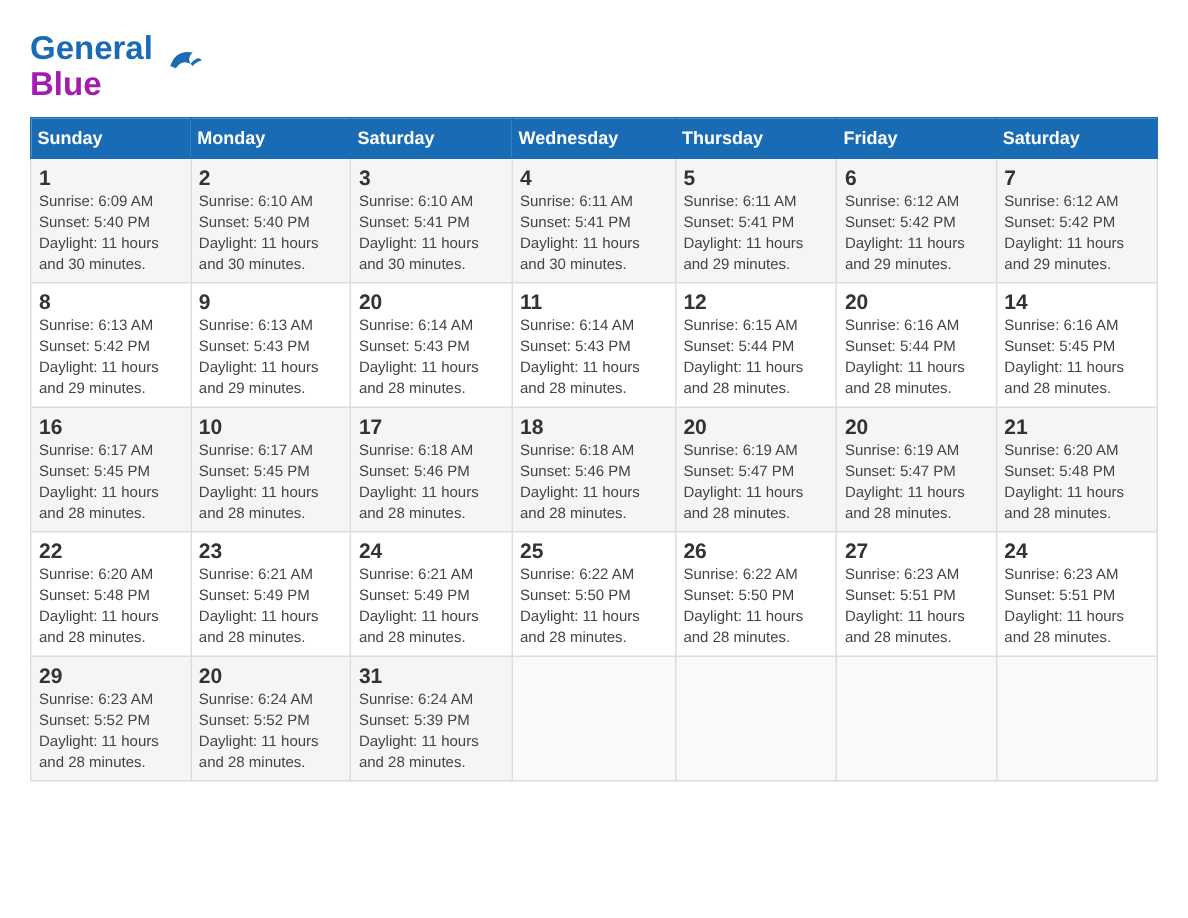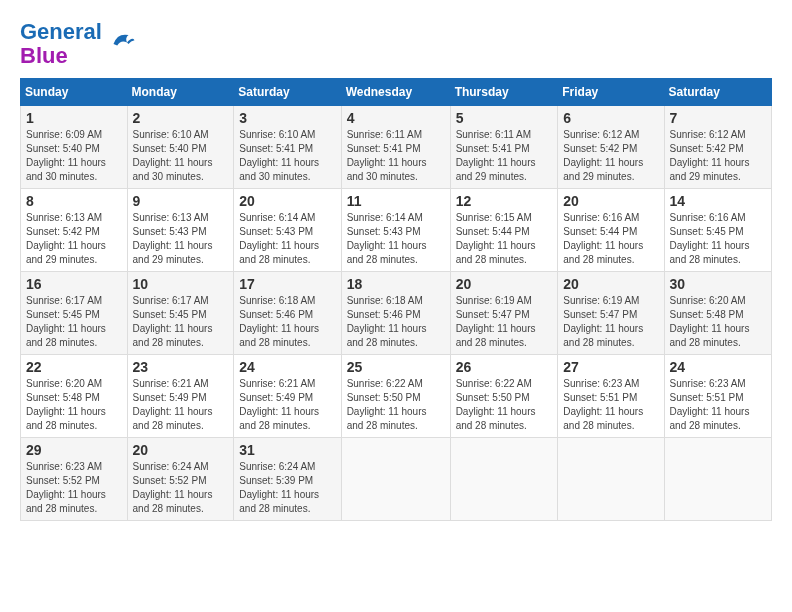--- a/index.html
+++ b/index.html
@@ -283,21 +283,21 @@
       </td>
         <td>
         <span class="day-num">20</span>
         <div class="day-info">
           <span>Sunrise: 6:19 AM</span><br>
           <span>Sunset: 5:47 PM</span><br>
           <span>Daylight: 11 hours and 28 minutes.</span>
         </div>
       </td>
         <td>
-        <span class="day-num">30</span>
+        <span class="day-num">21</span>
         <div class="day-info">
           <span>Sunrise: 6:20 AM</span><br>
           <span>Sunset: 5:48 PM</span><br>
           <span>Daylight: 11 hours and 28 minutes.</span>
         </div>
       </td>
       </tr>
       <tr>
         <td>
         <span class="day-num">22</span>

